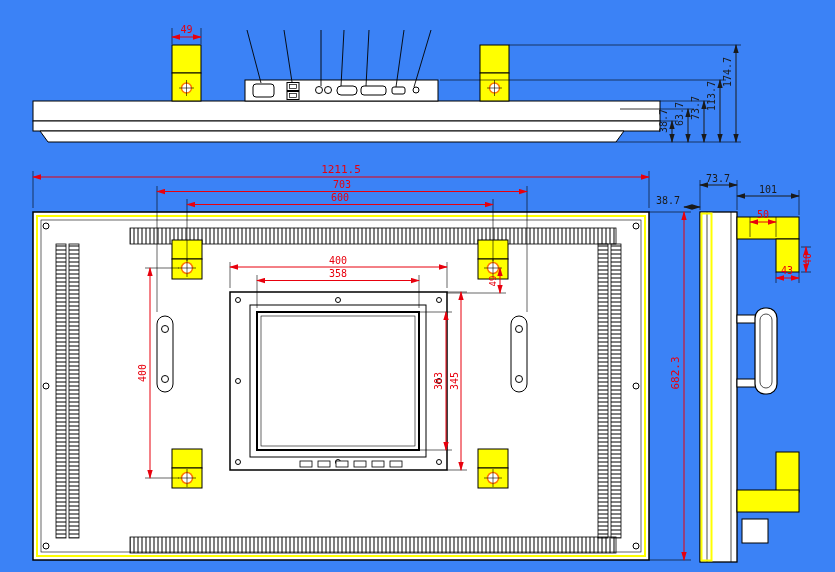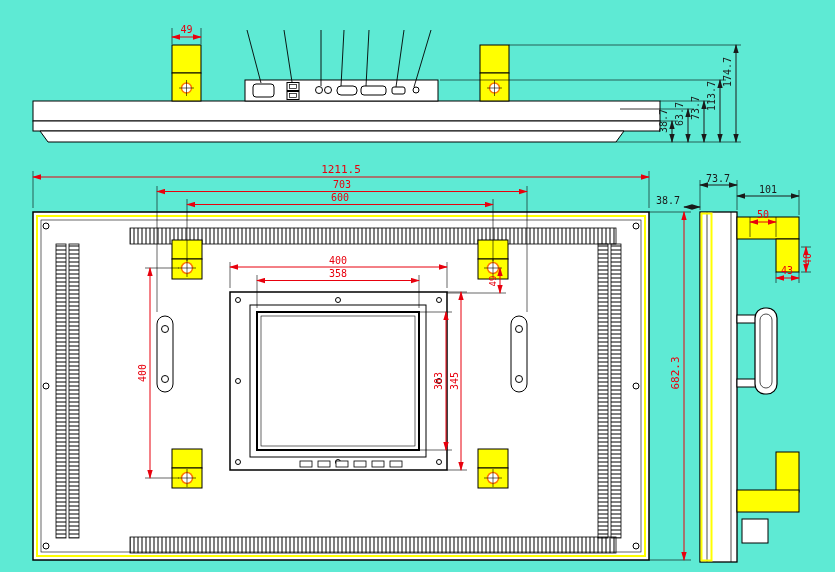--- a/index.html
+++ b/index.html
@@ -1,16 +1,16 @@
 <!DOCTYPE html>
 <html><head>
 <meta charset="utf-8">
 <style>
   html,body{margin:0;padding:0;background:#ffffff;}
-  .sheet{width:835px;height:572px;position:relative;background:#5eead4;overflow:hidden;}
+  .sheet{width:835px;height:572px;position:relative;background:#3b82f6;overflow:hidden;}
   svg{display:block;}
   text{font-family:"DejaVu Sans Mono","Liberation Mono",monospace;}
   .dim-red{fill:#e8000d;}
   .dim-blk{fill:#1a1a1a;}
   .f10{font-size:10px;}
   .f11{font-size:11px;}
   .f9{font-size:9px;}
 </style>
 </head>
 <body>

